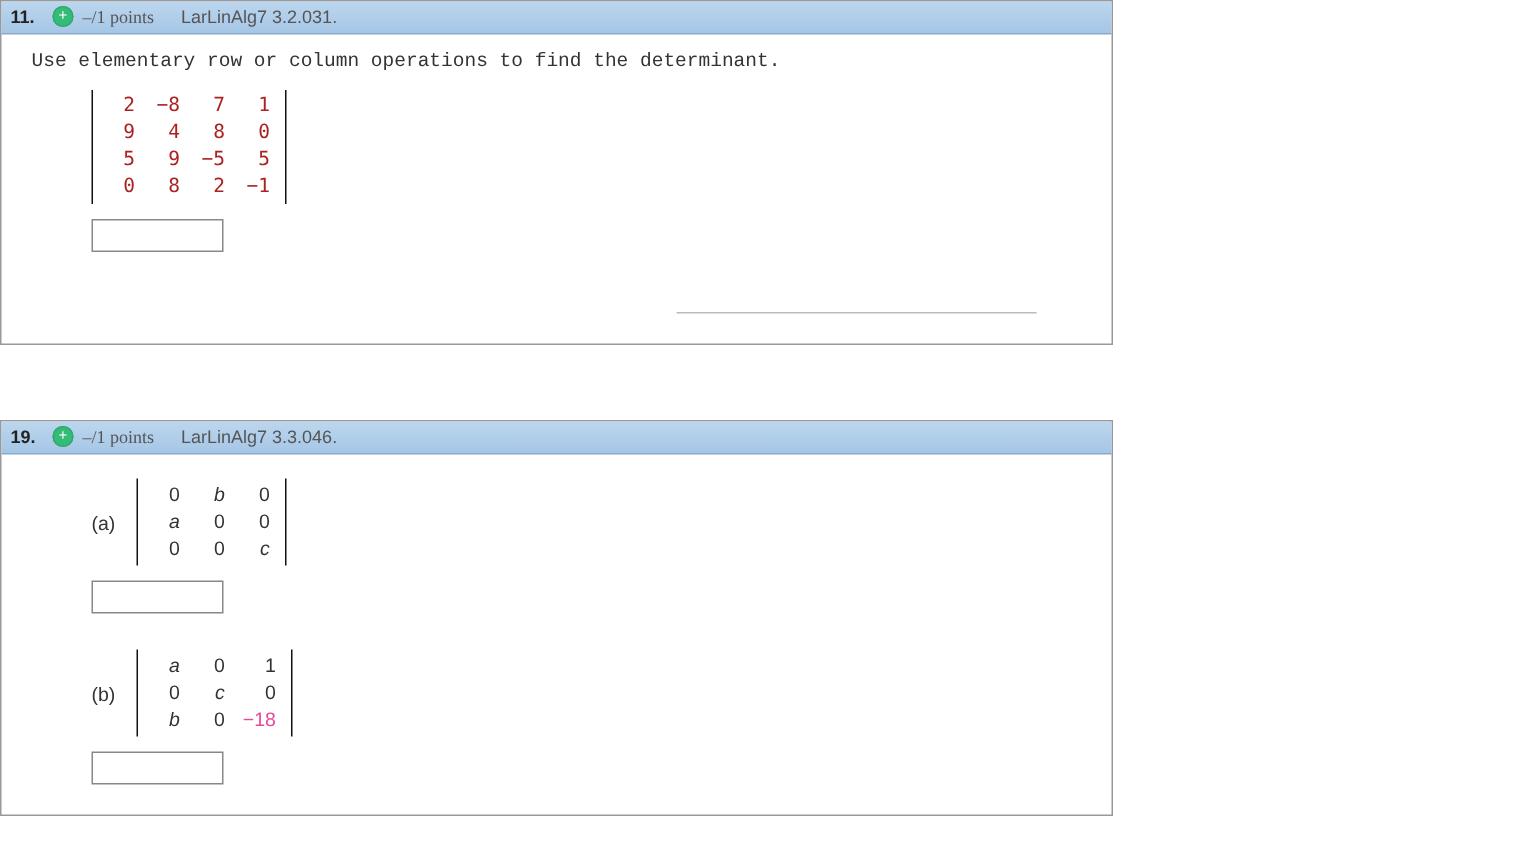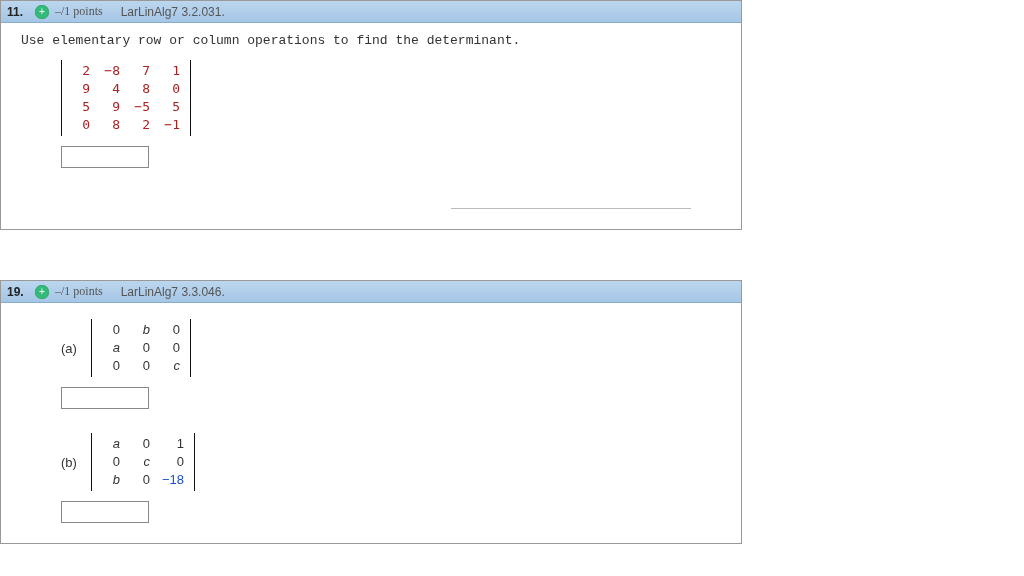--- a/index.html
+++ b/index.html
@@ -14,21 +14,20 @@
   .question {
     border: 1px solid #999;
     margin: 0 0 50px 0;
     width: 740px;
   }
   .q-header {
     background: linear-gradient(#bcd6ee, #a5c6e6);
     border-bottom: 1px solid #88aacc;
     padding: 3px 6px;
     display: flex;
-    align-items: center;
     gap: 6px;
   }
   .q-number {
     font-weight: bold;
     color: #222;
     min-width: 22px;
   }
   .expand-icon {
     width: 14px;
     height: 14px;
@@ -84,21 +83,21 @@
     border-collapse: collapse;
   }
   .det td {
     text-align: right;
     padding: 0 6px;
     font-size: 13px;
     line-height: 18px;
     min-width: 18px;
   }
   .det .red td { color: #a22; }
-  .det td.neg { color: #1d4ed8; }
+  .det td.neg { color: #ec4899; }
   .det .it { font-style: italic; }
   .answer-input {
     margin: 10px 0 0 40px;
   }
   .answer-input input {
     width: 80px;
     height: 18px;
     border: 1px solid #888;
     background: #fff;
     padding: 1px 3px;

